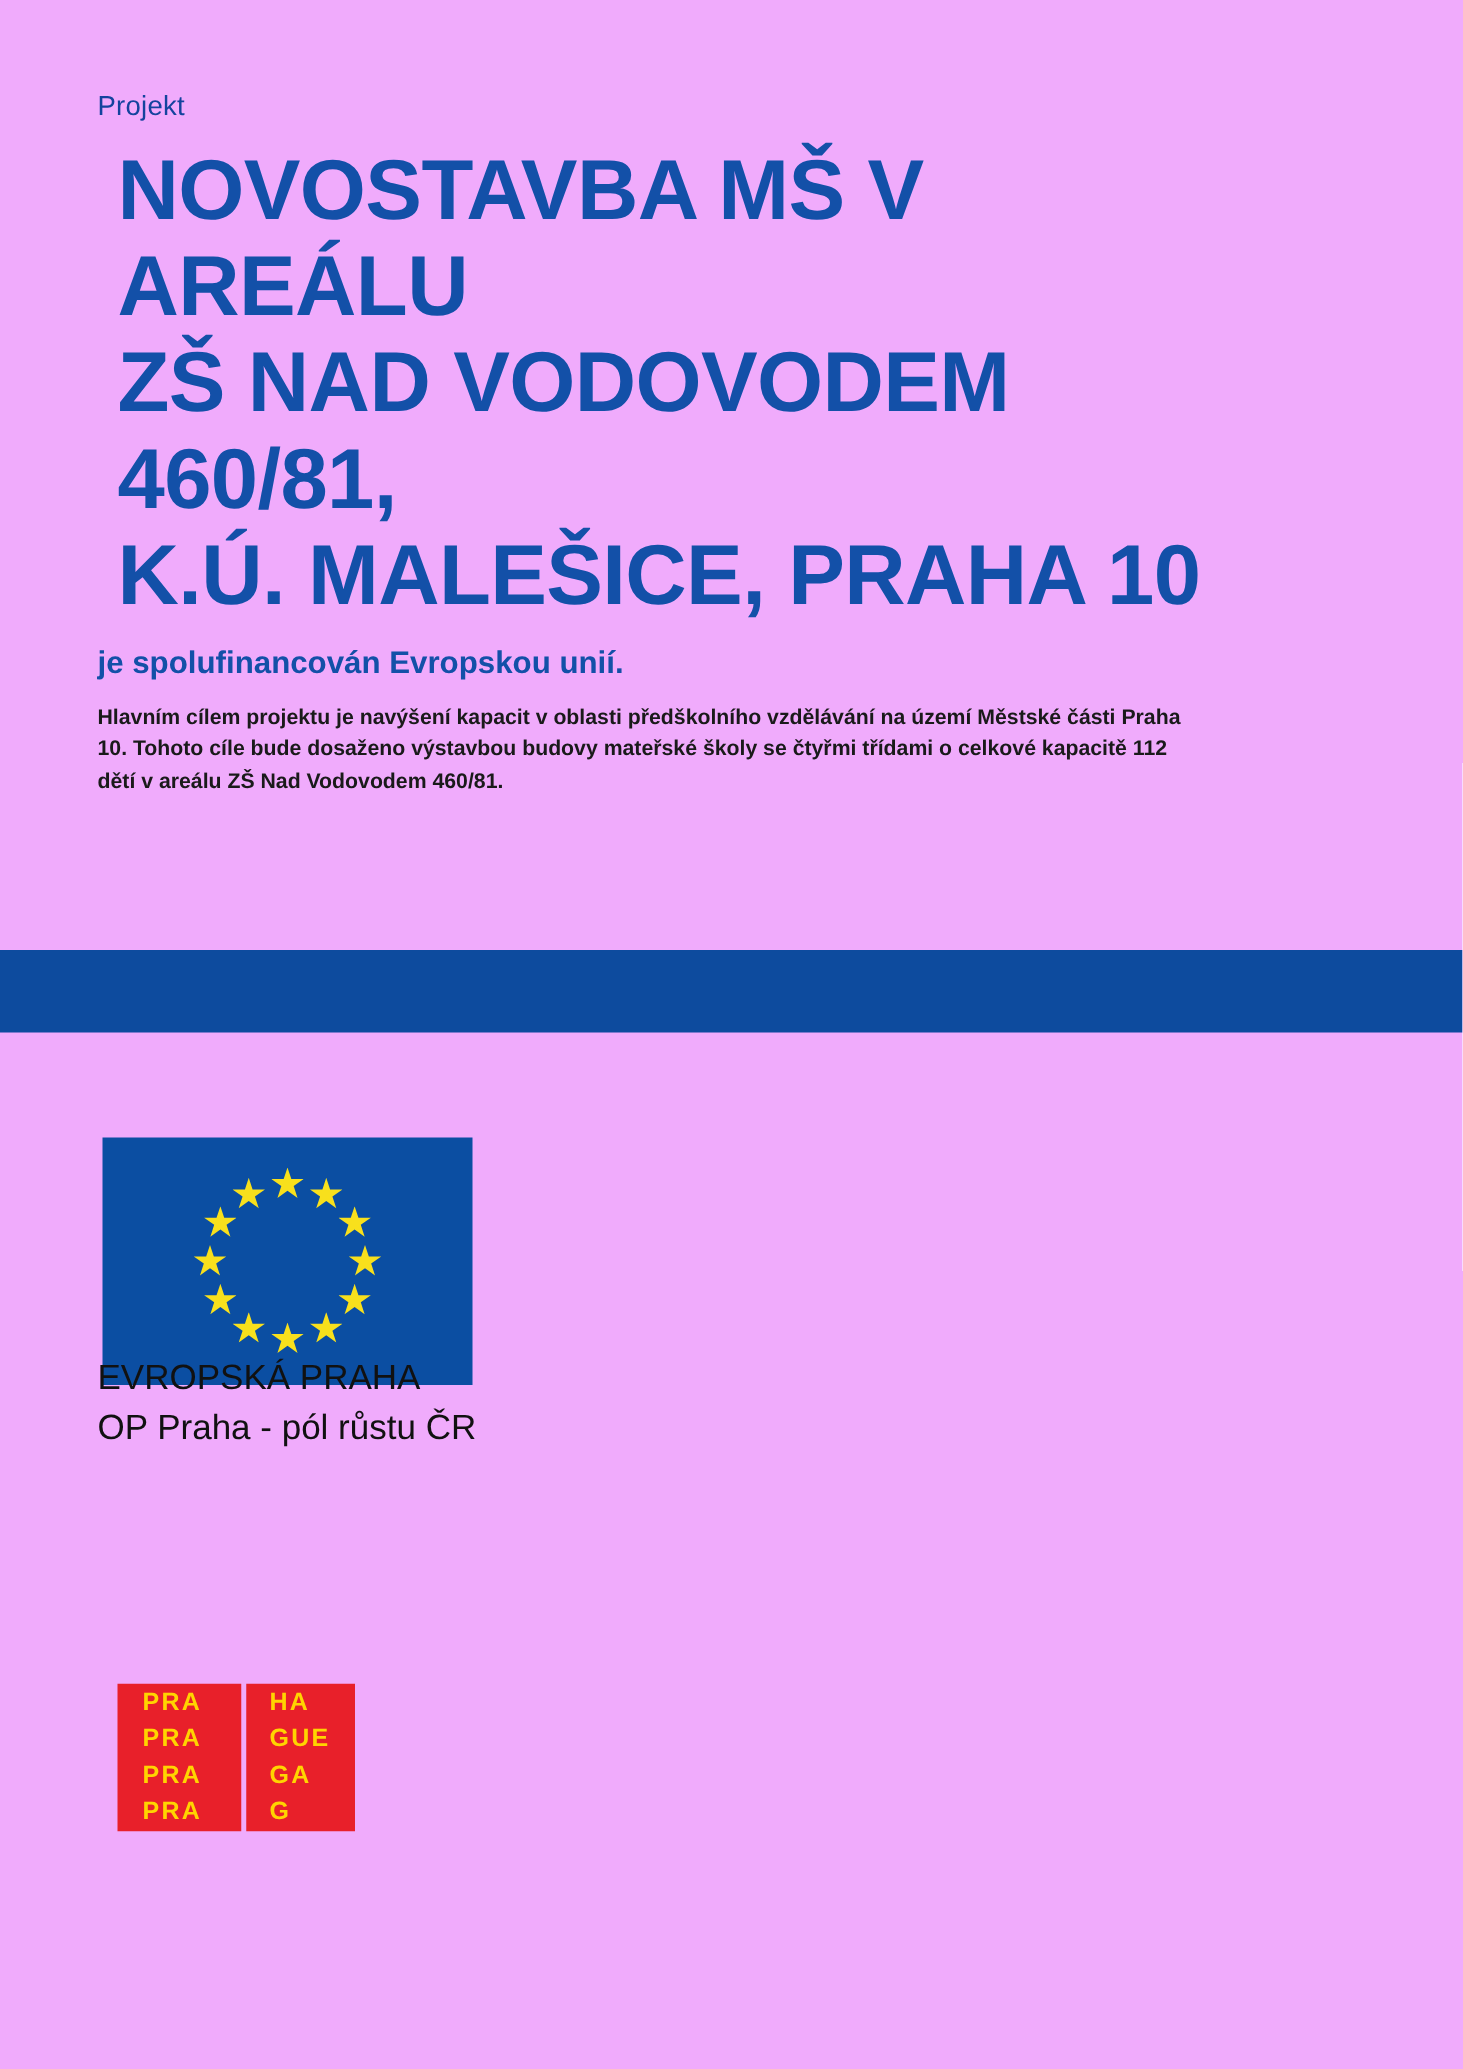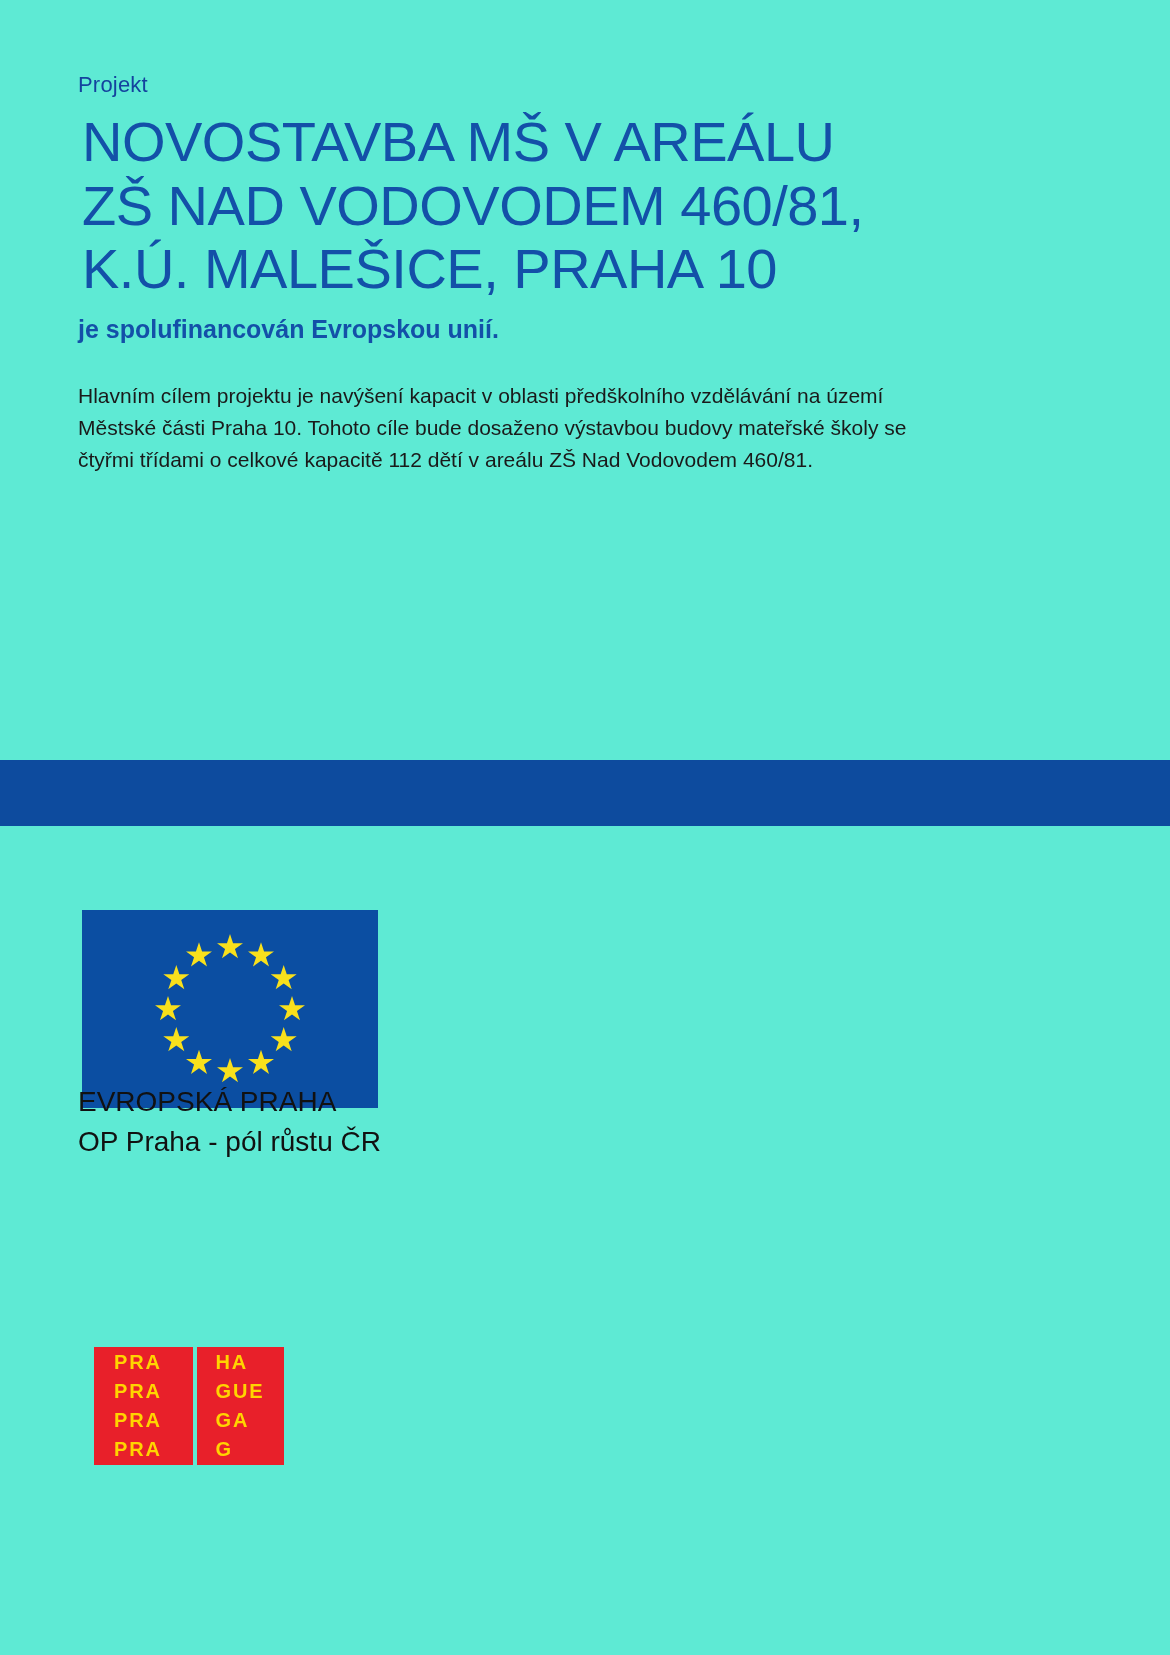--- a/index.html
+++ b/index.html
@@ -13,64 +13,64 @@
     position: relative;
     font-family: "Liberation Sans", sans-serif;
     color: #000000;
     overflow: hidden;
   }
 
   .page {
     position: relative;
     width: 1170px;
     height: 1655px;
-    background: #5eead4;
+    background: #f0abfc;
   }
 
   
   .top-block {
     position: absolute;
     left: 78px;
     top: 72px;
     width: 930px;
   }
 
   .eyebrow {
     font-size: 22px;
     font-weight: 400;
     color: #14439e;
     letter-spacing: 0.2px;
     line-height: 1.2;
     margin: 0 0 12px 0;
   }
 
   .headline {
-    font-size: 56px;
-    font-weight: 400;
+    font-size: 68px;
+    font-weight: 700;
     color: #1350a8;
     line-height: 1.13;
     letter-spacing: -0.5px;
-    margin: 4px;
+    margin: 16px;
     white-space: pre-line;
   }
 
   .subhead {
     font-size: 25px;
     font-weight: 700;
     color: #1350a8;
     line-height: 1.2;
     margin: 14px 0 0 0;
   }
 
   .body-text {
-    font-size: 21px;
-    font-weight: 400;
+    font-size: 17px;
+    font-weight: 700;
     color: #1a1a1a;
     line-height: 1.52;
-    margin: 36px 0 0 0;
+    margin: 16px 0 0 0;
     width: 880px;
   }
 
   
   .blue-band {
     position: absolute;
     left: 0;
     top: 760px;
     width: 1170px;
     height: 66px;

